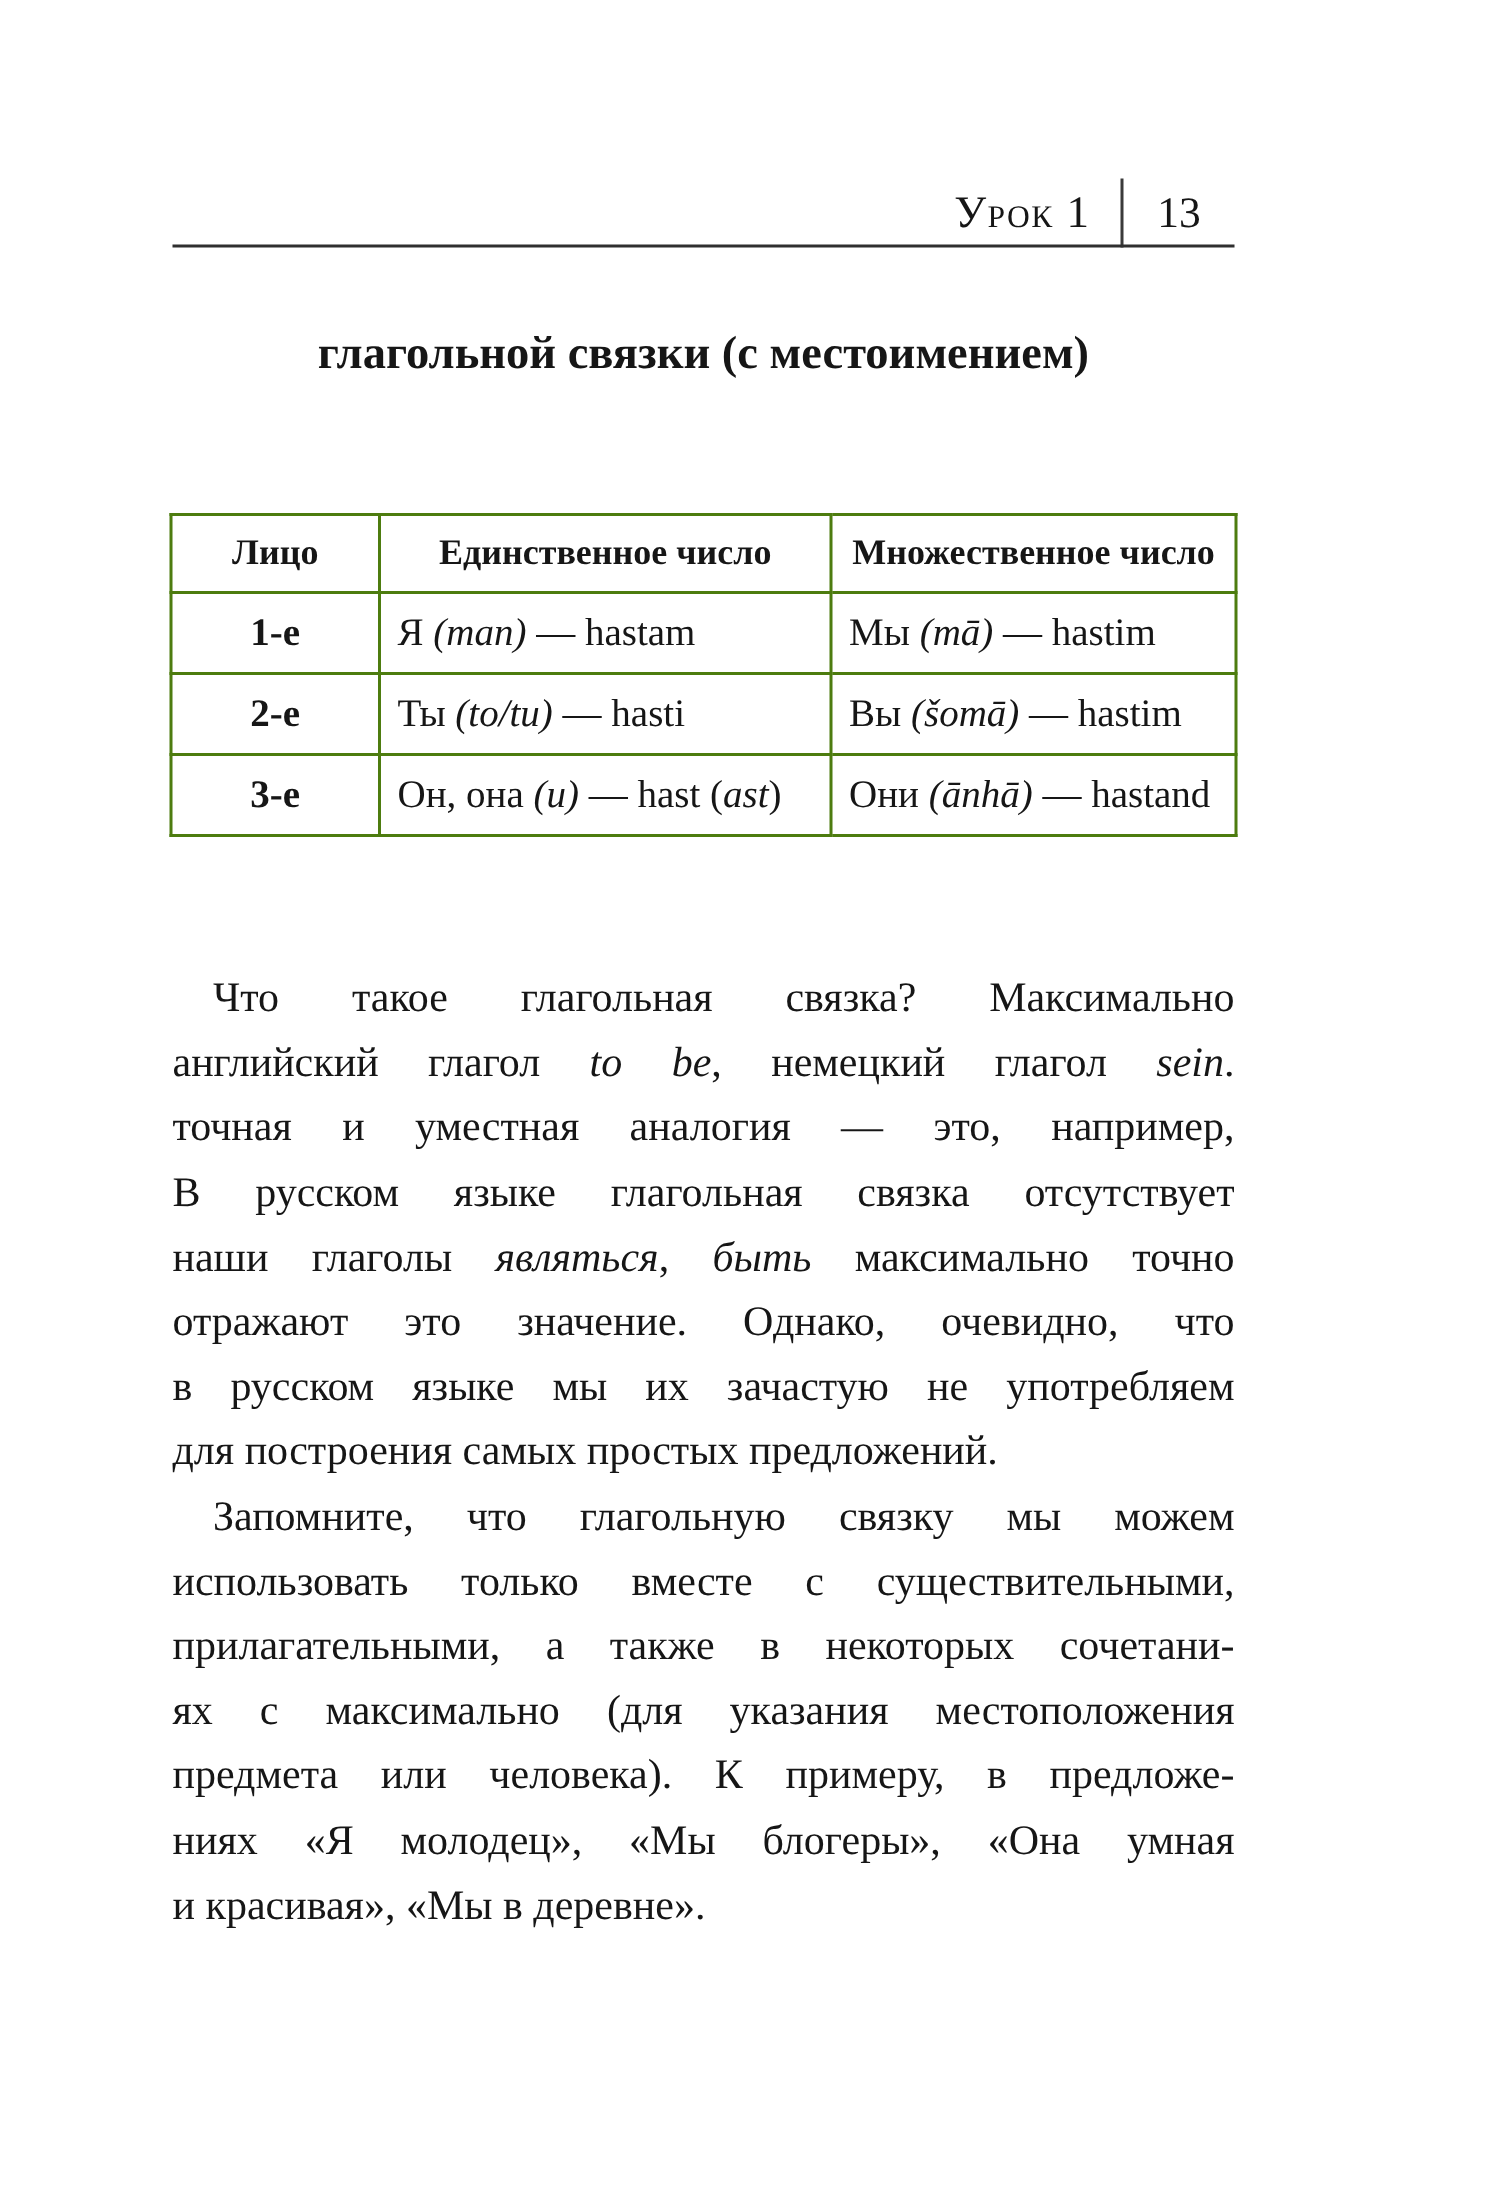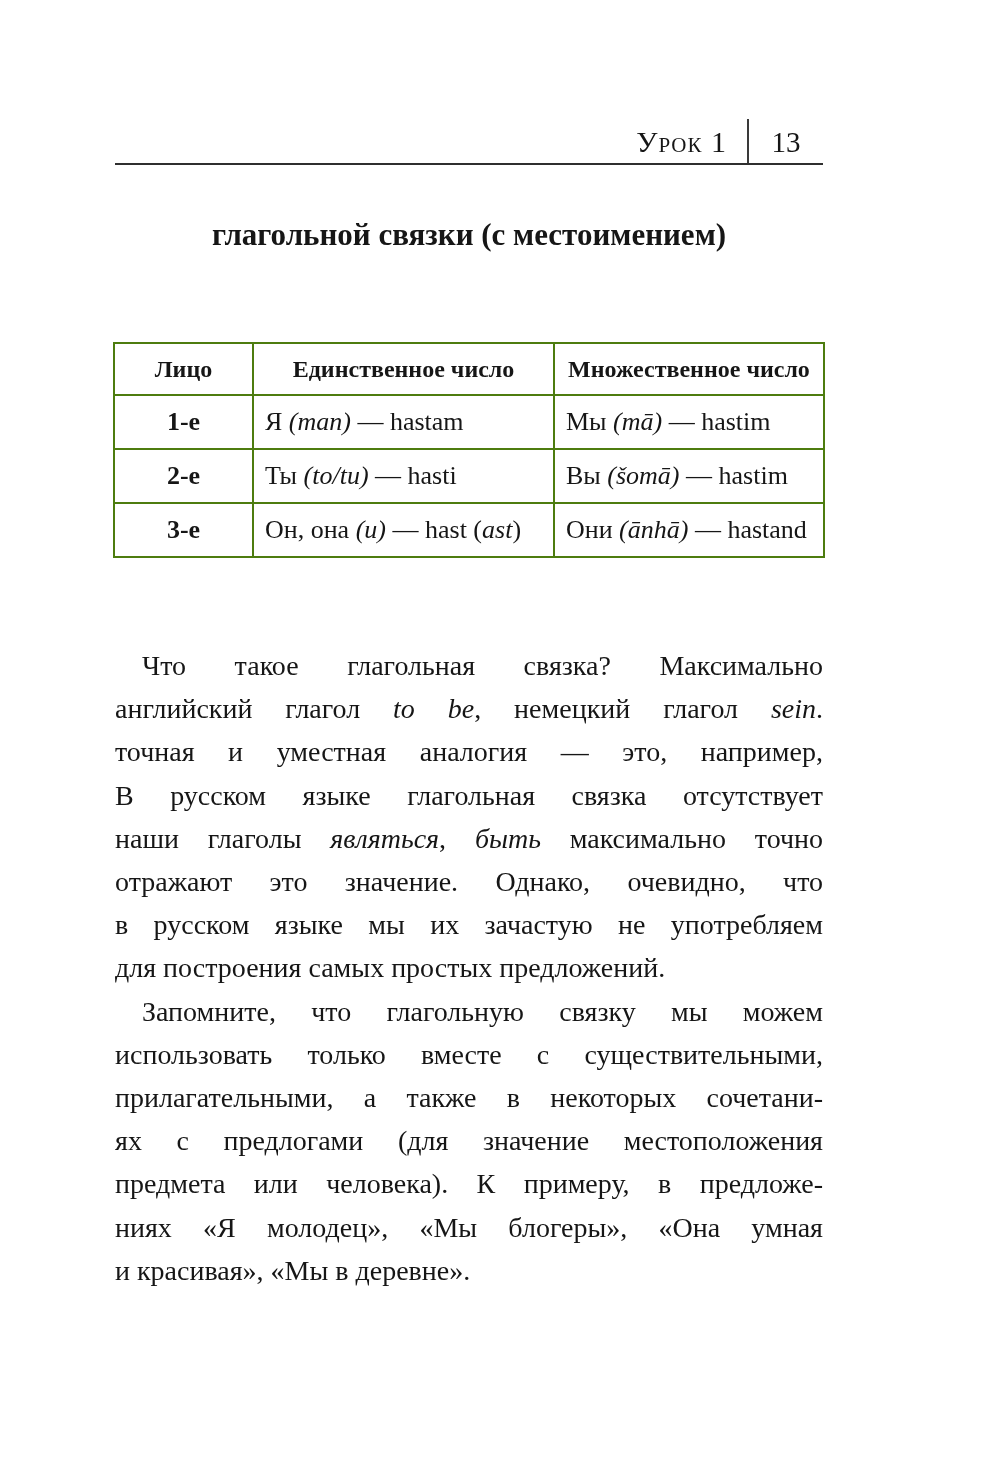--- a/index.html
+++ b/index.html
@@ -168,20 +168,20 @@
         <div class="line"><span class="rm">В русском языке глагольная связка отсутствует</span></div>
         <div class="line"><span class="rm">наши глаголы </span><span class="it">являться</span><span class="rm">, </span><span class="it">быть</span><span class="rm"> максимально точно</span></div>
         <div class="line"><span class="rm">отражают это значение. Однако, очевидно, что</span></div>
         <div class="line"><span class="rm">в русском языке мы их зачастую не употребляем</span></div>
         <div class="line last"><span class="rm">для построения самых простых предложений.</span></div>
       </div>
       <div class="para">
         <div class="line indent"><span class="rm">Запомните, что глагольную связку мы можем</span></div>
         <div class="line"><span class="rm">использовать только вместе с существительными,</span></div>
         <div class="line"><span class="rm">прилагательными, а также в некоторых сочетани-</span></div>
-        <div class="line"><span class="rm">ях с предлогами (для значение местоположения</span></div>
+        <div class="line"><span class="rm">ях с максимально (для указания местоположения</span></div>
         <div class="line"><span class="rm">предмета или человека). К примеру, в предложе-</span></div>
         <div class="line"><span class="rm">ниях «Я молодец», «Мы блогеры», «Она умная</span></div>
         <div class="line last"><span class="rm">и красивая», «Мы в деревне».</span></div>
       </div>
     </div>
 
 </div>
 
 </body></html>

